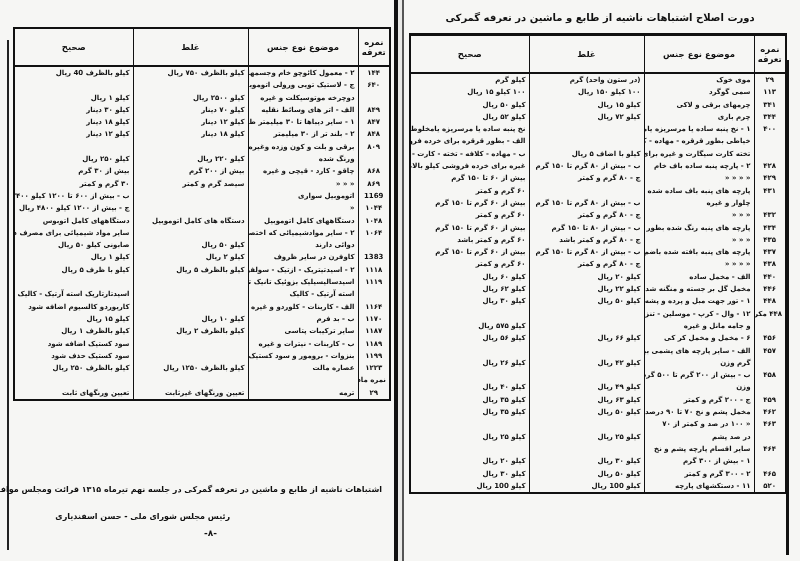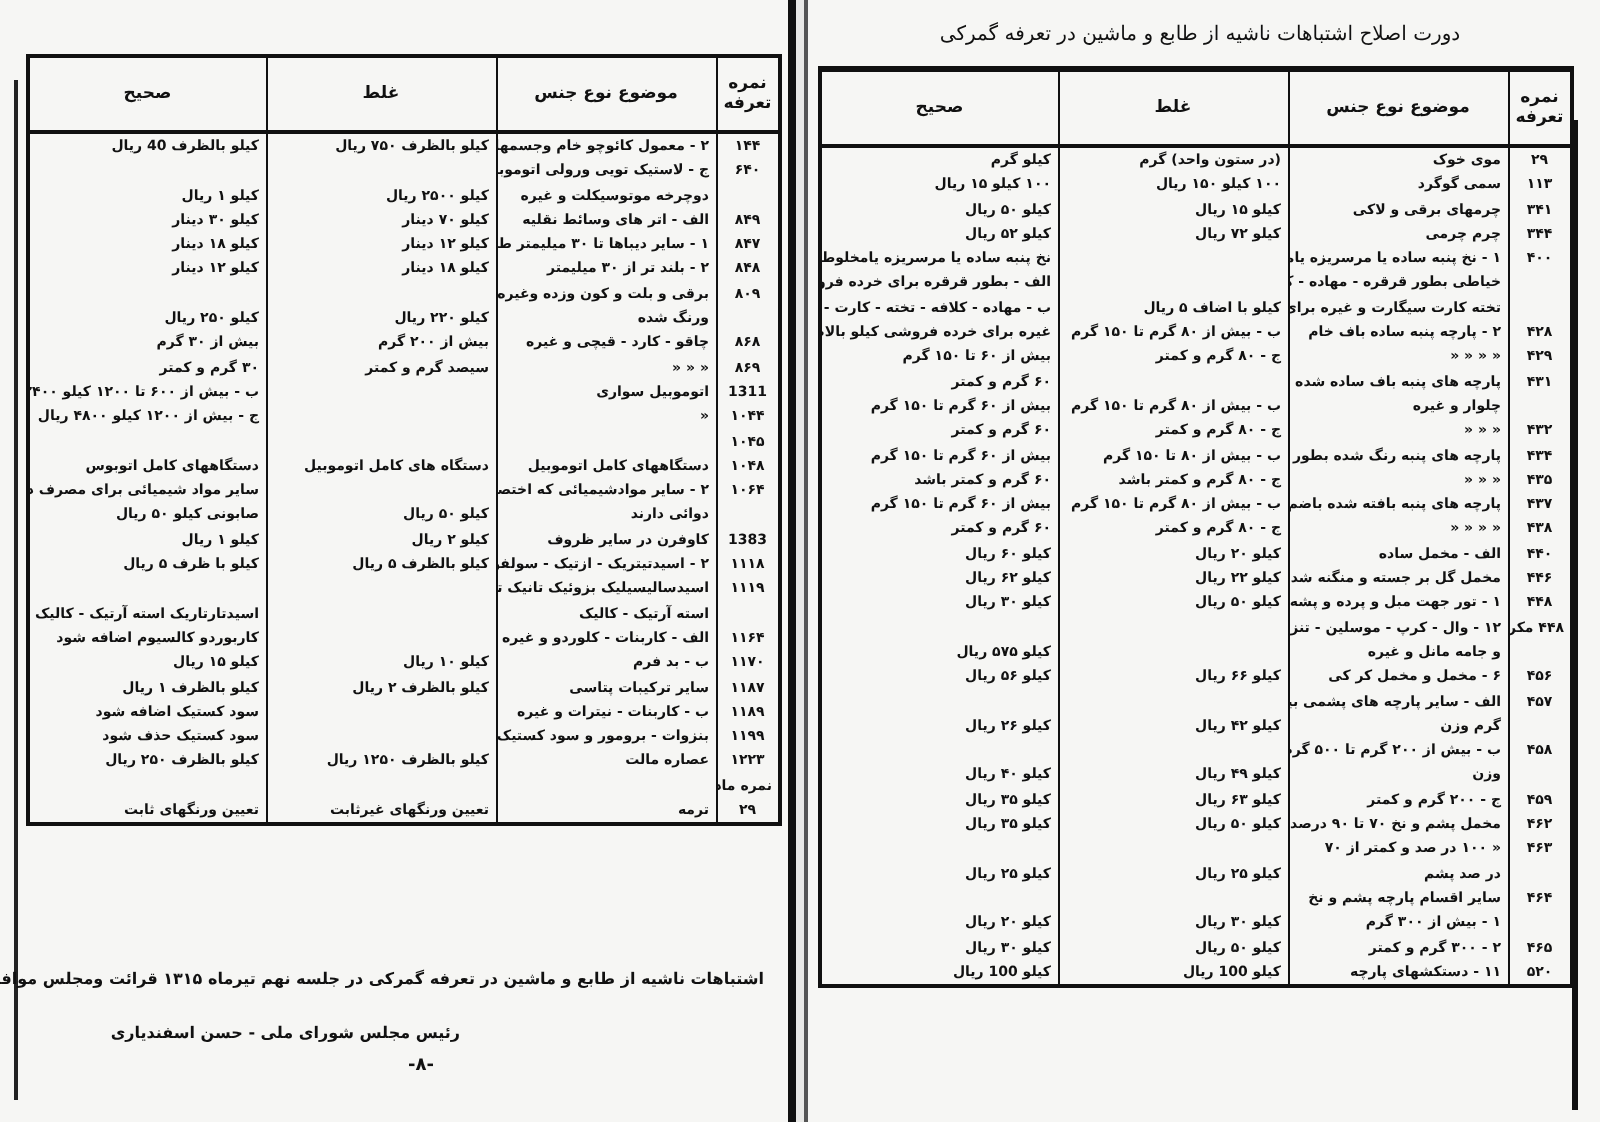--- a/index.html
+++ b/index.html
@@ -6,21 +6,21 @@
   body{width:800px;height:561px;background:#e9e9e7;position:relative;overflow:hidden;
        font-family:"DejaVu Sans",sans-serif;color:#111;}
   .page{position:absolute;top:0;height:561px;background:#f6f6f4;}
   .page.left{left:0;width:396px;}
   .page.right{left:404px;width:396px;}
   .spine{position:absolute;left:394px;top:0;width:4px;height:561px;background:#111;}
   .spine2{position:absolute;left:402px;top:0;width:2px;height:561px;background:#555;}
   .rightedge{position:absolute;left:786px;top:60px;width:3px;height:495px;background:#111;}
   .leftedge{position:absolute;left:7px;top:40px;width:2px;height:510px;background:#222;}
 
-  .title{position:absolute;text-align:center;font-size:10px;font-weight:normal;direction:rtl;white-space:nowrap;}
+  .title{position:absolute;text-align:center;font-size:10px;font-weight:bold;direction:rtl;white-space:nowrap;}
   table.tariff{position:absolute;border-collapse:collapse;direction:rtl;table-layout:fixed;}
   table.tariff th{font-size:8.5px;font-weight:bold;border-bottom:2px solid #111;border-left:1.5px solid #111;
        height:36px;padding:0 2px;text-align:center;}
   table.tariff th:last-child{border-left:none;}
   table.tariff td{font-size:7px;font-weight:bold;line-height:12.3px;height:12.3px;padding:0 3px;
        border-left:1.5px solid #111;white-space:nowrap;overflow:hidden;vertical-align:top;}
   table.tariff td:last-child{border-left:none;}
   table.tariff td.num{text-align:center;}
   table.tariff td.subj{text-align:right;}
   table.tariff td.wrong,table.tariff td.right{text-align:right;}
@@ -72,21 +72,21 @@
         <td class="right">۱۰۰ کیلو ۱۵ ریال</td>
       </tr>
       <tr>
         <td class="num">۳۴۱</td>
         <td class="subj">چرمهای برقی و لاکی</td>
         <td class="wrong">کیلو ۱۵ ریال</td>
         <td class="right">کیلو ۵۰ ریال</td>
       </tr>
       <tr>
         <td class="num">۳۴۴</td>
-        <td class="subj">چرم چرمی</td>
+        <td class="subj">چرم باری</td>
         <td class="wrong">کیلو ۷۲ ریال</td>
         <td class="right">کیلو ۵۲ ریال</td>
       </tr>
       <tr>
         <td class="num">۴۰۰</td>
         <td class="subj">۱ - نخ پنبه ساده یا مرسریزه یامخلوط برای</td>
         <td class="wrong"></td>
         <td class="right">نخ پنبه ساده یا مرسریزه یامخلوط برای خیاطی</td>
       </tr>
       <tr>
@@ -336,36 +336,30 @@
         <td class="wrong">بیش از ۲۰۰ گرم</td>
         <td class="right">بیش از ۳۰ گرم</td>
       </tr>
       <tr>
         <td class="num">۸۶۹</td>
         <td class="subj">« « «</td>
         <td class="wrong">سیصد گرم و کمتر</td>
         <td class="right">۳۰ گرم و کمتر</td>
       </tr>
       <tr>
-        <td class="num">1311</td>
+        <td class="num">1169</td>
         <td class="subj">اتوموبیل سواری</td>
         <td class="wrong"></td>
         <td class="right">ب - بیش از ۶۰۰ تا ۱۲۰۰ کیلو ۲۴۰۰ ریال</td>
       </tr>
       <tr>
         <td class="num">۱۰۴۴</td>
         <td class="subj">«</td>
         <td class="wrong"></td>
         <td class="right">ج - بیش از ۱۲۰۰ کیلو ۴۸۰۰ ریال</td>
-      </tr>
-      <tr>
-        <td class="num">۱۰۴۵</td>
-        <td class="subj"></td>
-        <td class="wrong"></td>
-        <td class="right"></td>
       </tr>
       <tr>
         <td class="num">۱۰۴۸</td>
         <td class="subj">دستگاههای کامل اتوموبیل</td>
         <td class="wrong">دستگاه های کامل اتوموبیل</td>
         <td class="right">دستگاههای کامل اتوبوس</td>
       </tr>
       <tr>
         <td class="num">۱۰۶۴</td>
         <td class="subj">۲ - سایر موادشیمیائی که اختصاصاً مصرف</td>

